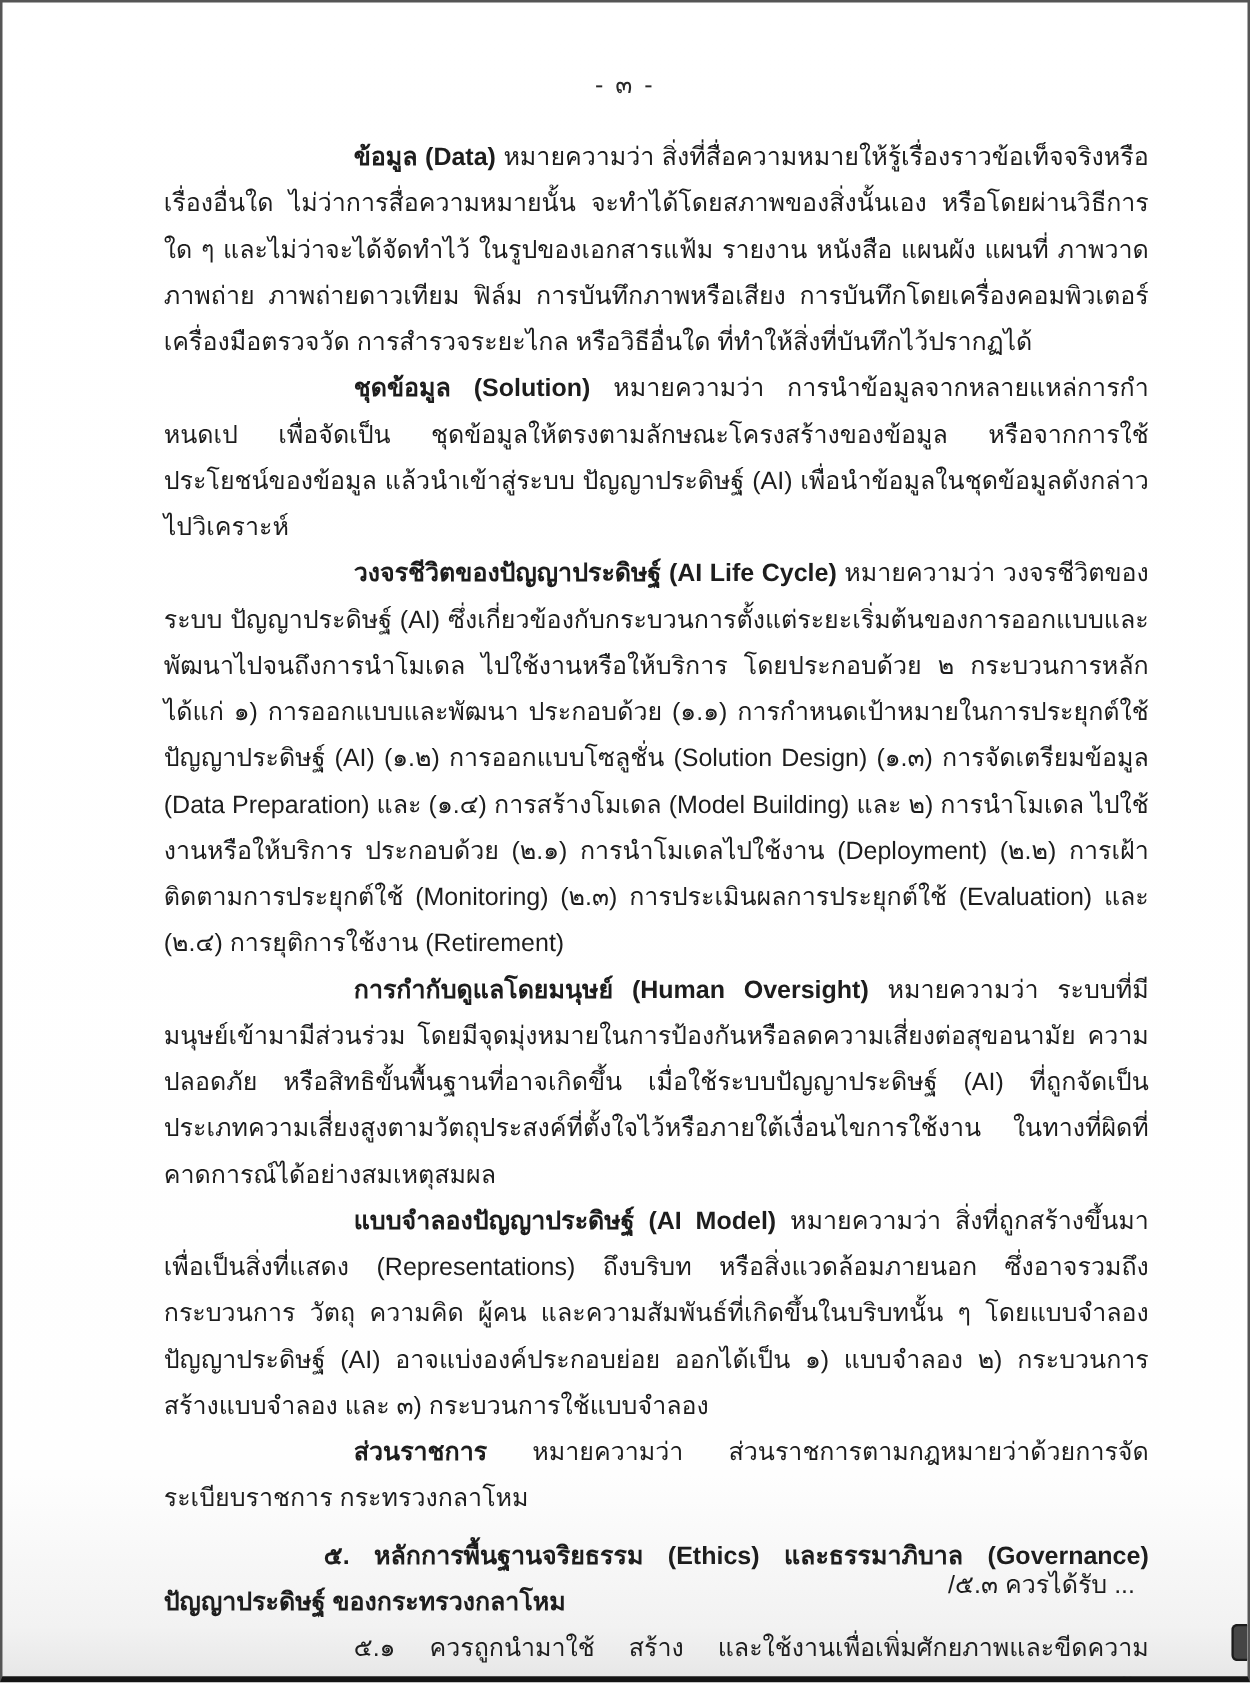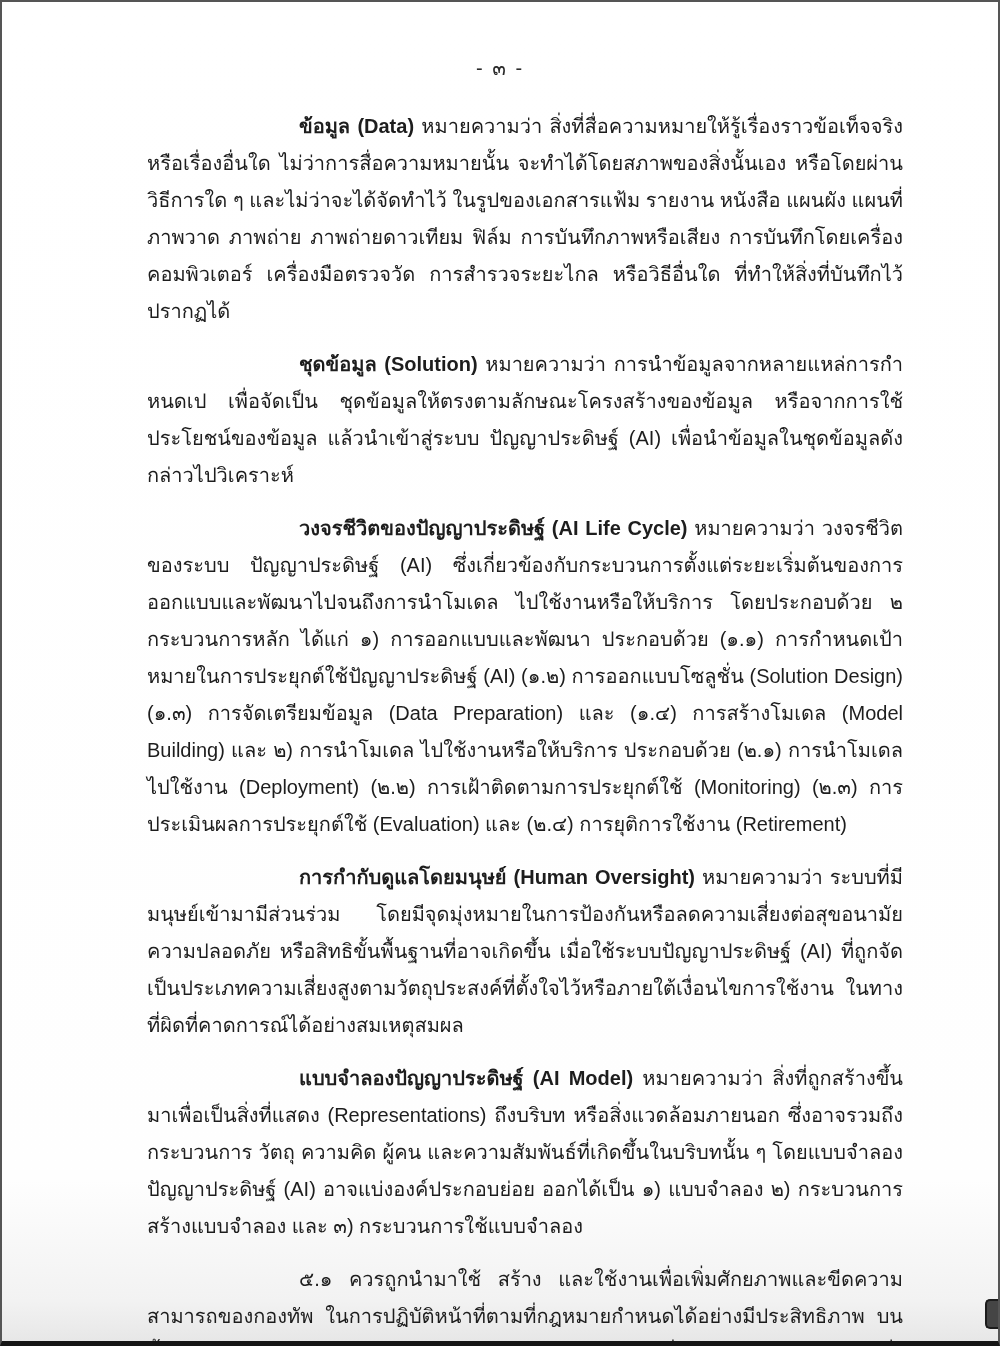--- a/index.html
+++ b/index.html
@@ -28,21 +28,21 @@
     color: #2a2a2a;
     letter-spacing: 2px;
   }
   .content {
     margin: 26px 79px 0 129px;
     font-size: 20px;
     line-height: 37px;
     text-align: justify;
   }
   .para {
-    margin: 16px;
+    margin: 0;
     text-indent: 152px;
   }
   .term { font-weight: 700; }
   .section-heading {
     margin: 9px 0 0 0;
     text-indent: 128px;
     font-weight: 700;
   }
   .continuation {
     position: absolute;
@@ -76,22 +76,25 @@
     <p class="para"><strong class="term">ข้อมูล (Data)</strong> <span>หมายความว่า สิ่งที่สื่อความหมายให้รู้เรื่องราวข้อเท็จจริงหรือเรื่องอื่นใด ไม่ว่าการสื่อความหมายนั้น จะทำได้โดยสภาพของสิ่งนั้นเอง หรือโดยผ่านวิธีการใด ๆ และไม่ว่าจะได้จัดทำไว้ ในรูปของเอกสารแฟ้ม รายงาน หนังสือ แผนผัง แผนที่ ภาพวาด ภาพถ่าย ภาพถ่ายดาวเทียม ฟิล์ม การบันทึกภาพหรือเสียง การบันทึกโดยเครื่องคอมพิวเตอร์ เครื่องมือตรวจวัด การสำรวจระยะไกล หรือวิธีอื่นใด ที่ทำให้สิ่งที่บันทึกไว้ปรากฏได้</span></p>
 
     <p class="para"><strong class="term">ชุดข้อมูล (Solution)</strong> <span>หมายความว่า การนำข้อมูลจากหลายแหล่การกำหนดเป เพื่อจัดเป็น ชุดข้อมูลให้ตรงตามลักษณะโครงสร้างของข้อมูล หรือจากการใช้ประโยชน์ของข้อมูล แล้วนำเข้าสู่ระบบ ปัญญาประดิษฐ์ (AI) เพื่อนำข้อมูลในชุดข้อมูลดังกล่าวไปวิเคราะห์</span></p>
 
     <p class="para"><strong class="term">วงจรชีวิตของปัญญาประดิษฐ์ (AI Life Cycle)</strong> <span>หมายความว่า วงจรชีวิตของระบบ ปัญญาประดิษฐ์ (AI) ซึ่งเกี่ยวข้องกับกระบวนการตั้งแต่ระยะเริ่มต้นของการออกแบบและพัฒนาไปจนถึงการนำโมเดล ไปใช้งานหรือให้บริการ โดยประกอบด้วย ๒ กระบวนการหลัก ได้แก่ ๑) การออกแบบและพัฒนา ประกอบด้วย (๑.๑) การกำหนดเป้าหมายในการประยุกต์ใช้ปัญญาประดิษฐ์ (AI) (๑.๒) การออกแบบโซลูชั่น (Solution Design) (๑.๓) การจัดเตรียมข้อมูล (Data Preparation) และ (๑.๔) การสร้างโมเดล (Model Building) และ ๒) การนำโมเดล ไปใช้งานหรือให้บริการ ประกอบด้วย (๒.๑) การนำโมเดลไปใช้งาน (Deployment) (๒.๒) การเฝ้าติดตามการประยุกต์ใช้ (Monitoring) (๒.๓) การประเมินผลการประยุกต์ใช้ (Evaluation) และ (๒.๔) การยุติการใช้งาน (Retirement)</span></p>
 
     <p class="para"><strong class="term">การกำกับดูแลโดยมนุษย์ (Human Oversight)</strong> <span>หมายความว่า ระบบที่มีมนุษย์เข้ามามีส่วนร่วม โดยมีจุดมุ่งหมายในการป้องกันหรือลดความเสี่ยงต่อสุขอนามัย ความปลอดภัย หรือสิทธิขั้นพื้นฐานที่อาจเกิดขึ้น เมื่อใช้ระบบปัญญาประดิษฐ์ (AI) ที่ถูกจัดเป็นประเภทความเสี่ยงสูงตามวัตถุประสงค์ที่ตั้งใจไว้หรือภายใต้เงื่อนไขการใช้งาน ในทางที่ผิดที่คาดการณ์ได้อย่างสมเหตุสมผล</span></p>
 
     <p class="para"><strong class="term">แบบจำลองปัญญาประดิษฐ์ (AI Model)</strong> <span>หมายความว่า สิ่งที่ถูกสร้างขึ้นมาเพื่อเป็นสิ่งที่แสดง (Representations) ถึงบริบท หรือสิ่งแวดล้อมภายนอก ซึ่งอาจรวมถึงกระบวนการ วัตถุ ความคิด ผู้คน และความสัมพันธ์ที่เกิดขึ้นในบริบทนั้น ๆ โดยแบบจำลองปัญญาประดิษฐ์ (AI) อาจแบ่งองค์ประกอบย่อย ออกได้เป็น ๑) แบบจำลอง ๒) กระบวนการสร้างแบบจำลอง และ ๓) กระบวนการใช้แบบจำลอง</span></p>
 
+    <p class="para"><strong class="term">ส่วนราชการ</strong> <span>หมายความว่า ส่วนราชการตามกฎหมายว่าด้วยการจัดระเบียบราชการ กระทรวงกลาโหม</span></p>
 
+    <p class="para section-heading">๕. หลักการพื้นฐานจริยธรรม (Ethics) และธรรมาภิบาล (Governance) ปัญญาประดิษฐ์ ของกระทรวงกลาโหม</p>
 
     <p class="para">๕.๑ ควรถูกนำมาใช้ สร้าง และใช้งานเพื่อเพิ่มศักยภาพและขีดความสามารถของกองทัพ ในการปฏิบัติหน้าที่ตามที่กฎหมายกำหนดได้อย่างมีประสิทธิภาพ บนพื้นฐานการรักษาผลประโยชน์ของชาติ เป็นสำคัญ รวมถึงเพื่อประโยชน์สาธารณะ ซึ่งจำเป็นต้องมีการประยุกต์ใช้อย่างเหมาะสม ตลอดจนมีการวิจัย และพัฒนาอย่างต่อเนื่อง เพื่อให้เกิดนวัตกรรมใหม่</p>
 
   </div>
 
+  <div class="continuation">/๕.๓ ควรได้รับ ...</div>
 
   <div class="scrollbar-thumb"></div>
 
 </div>
 
 </body></html>

